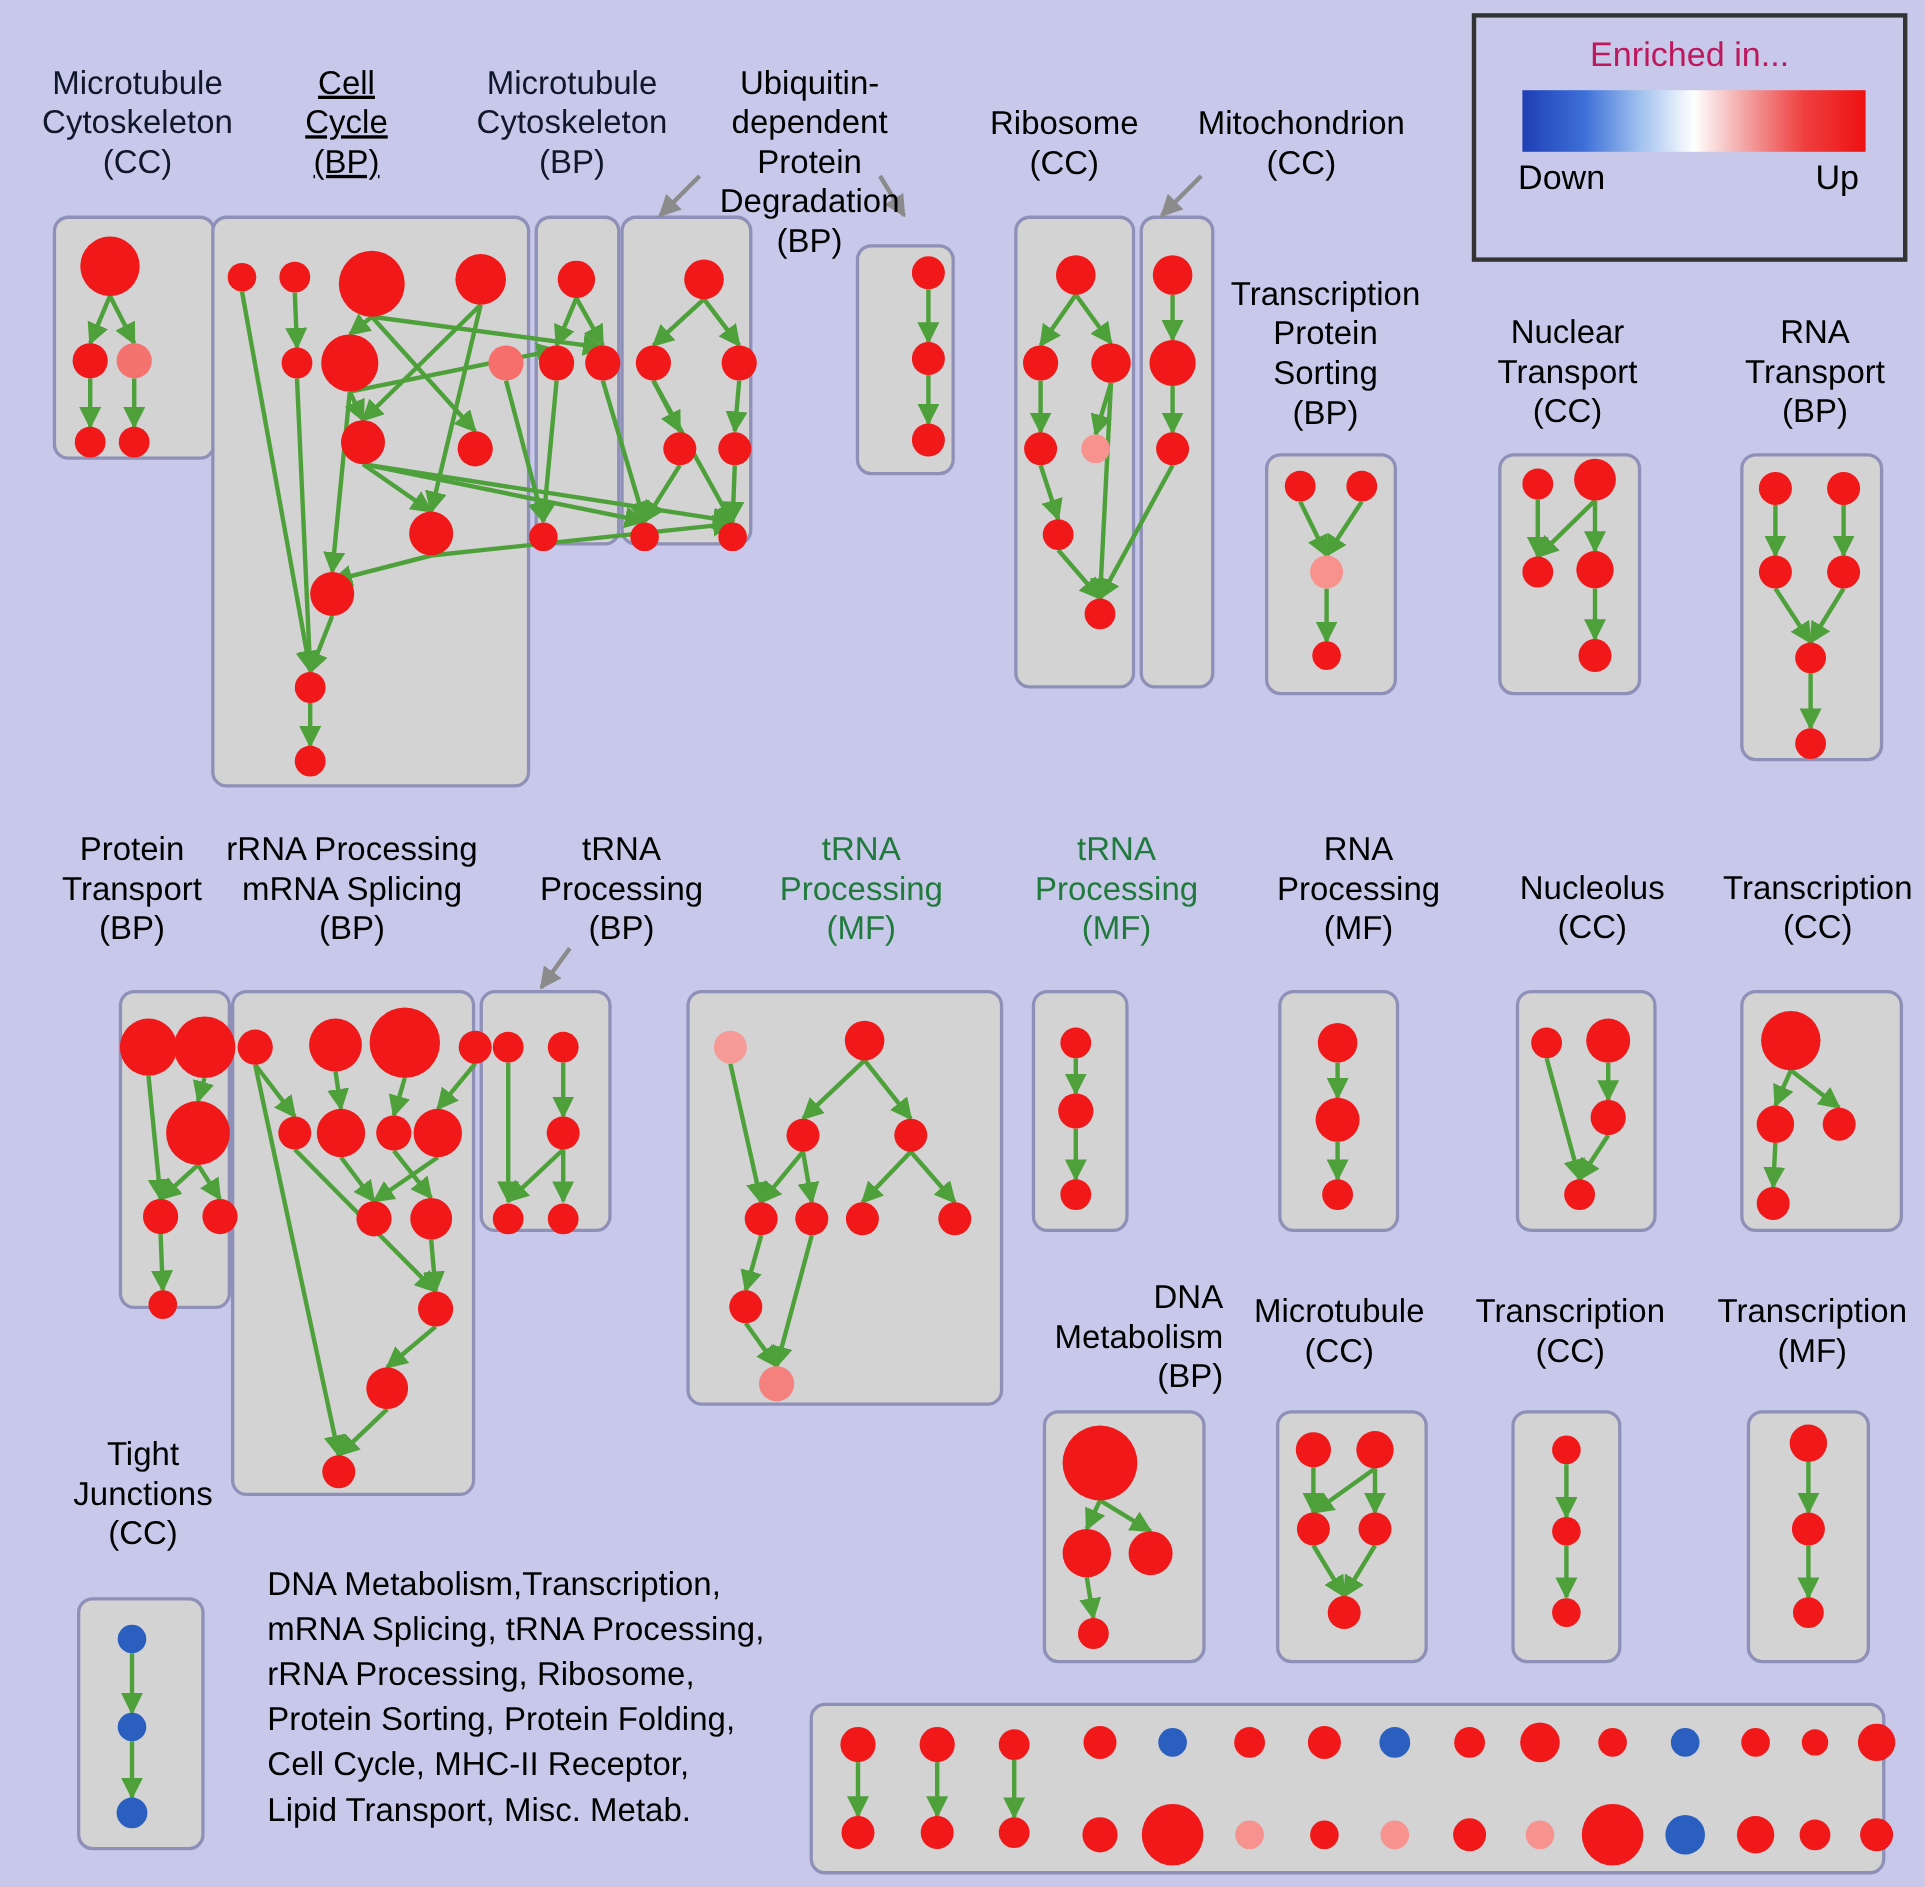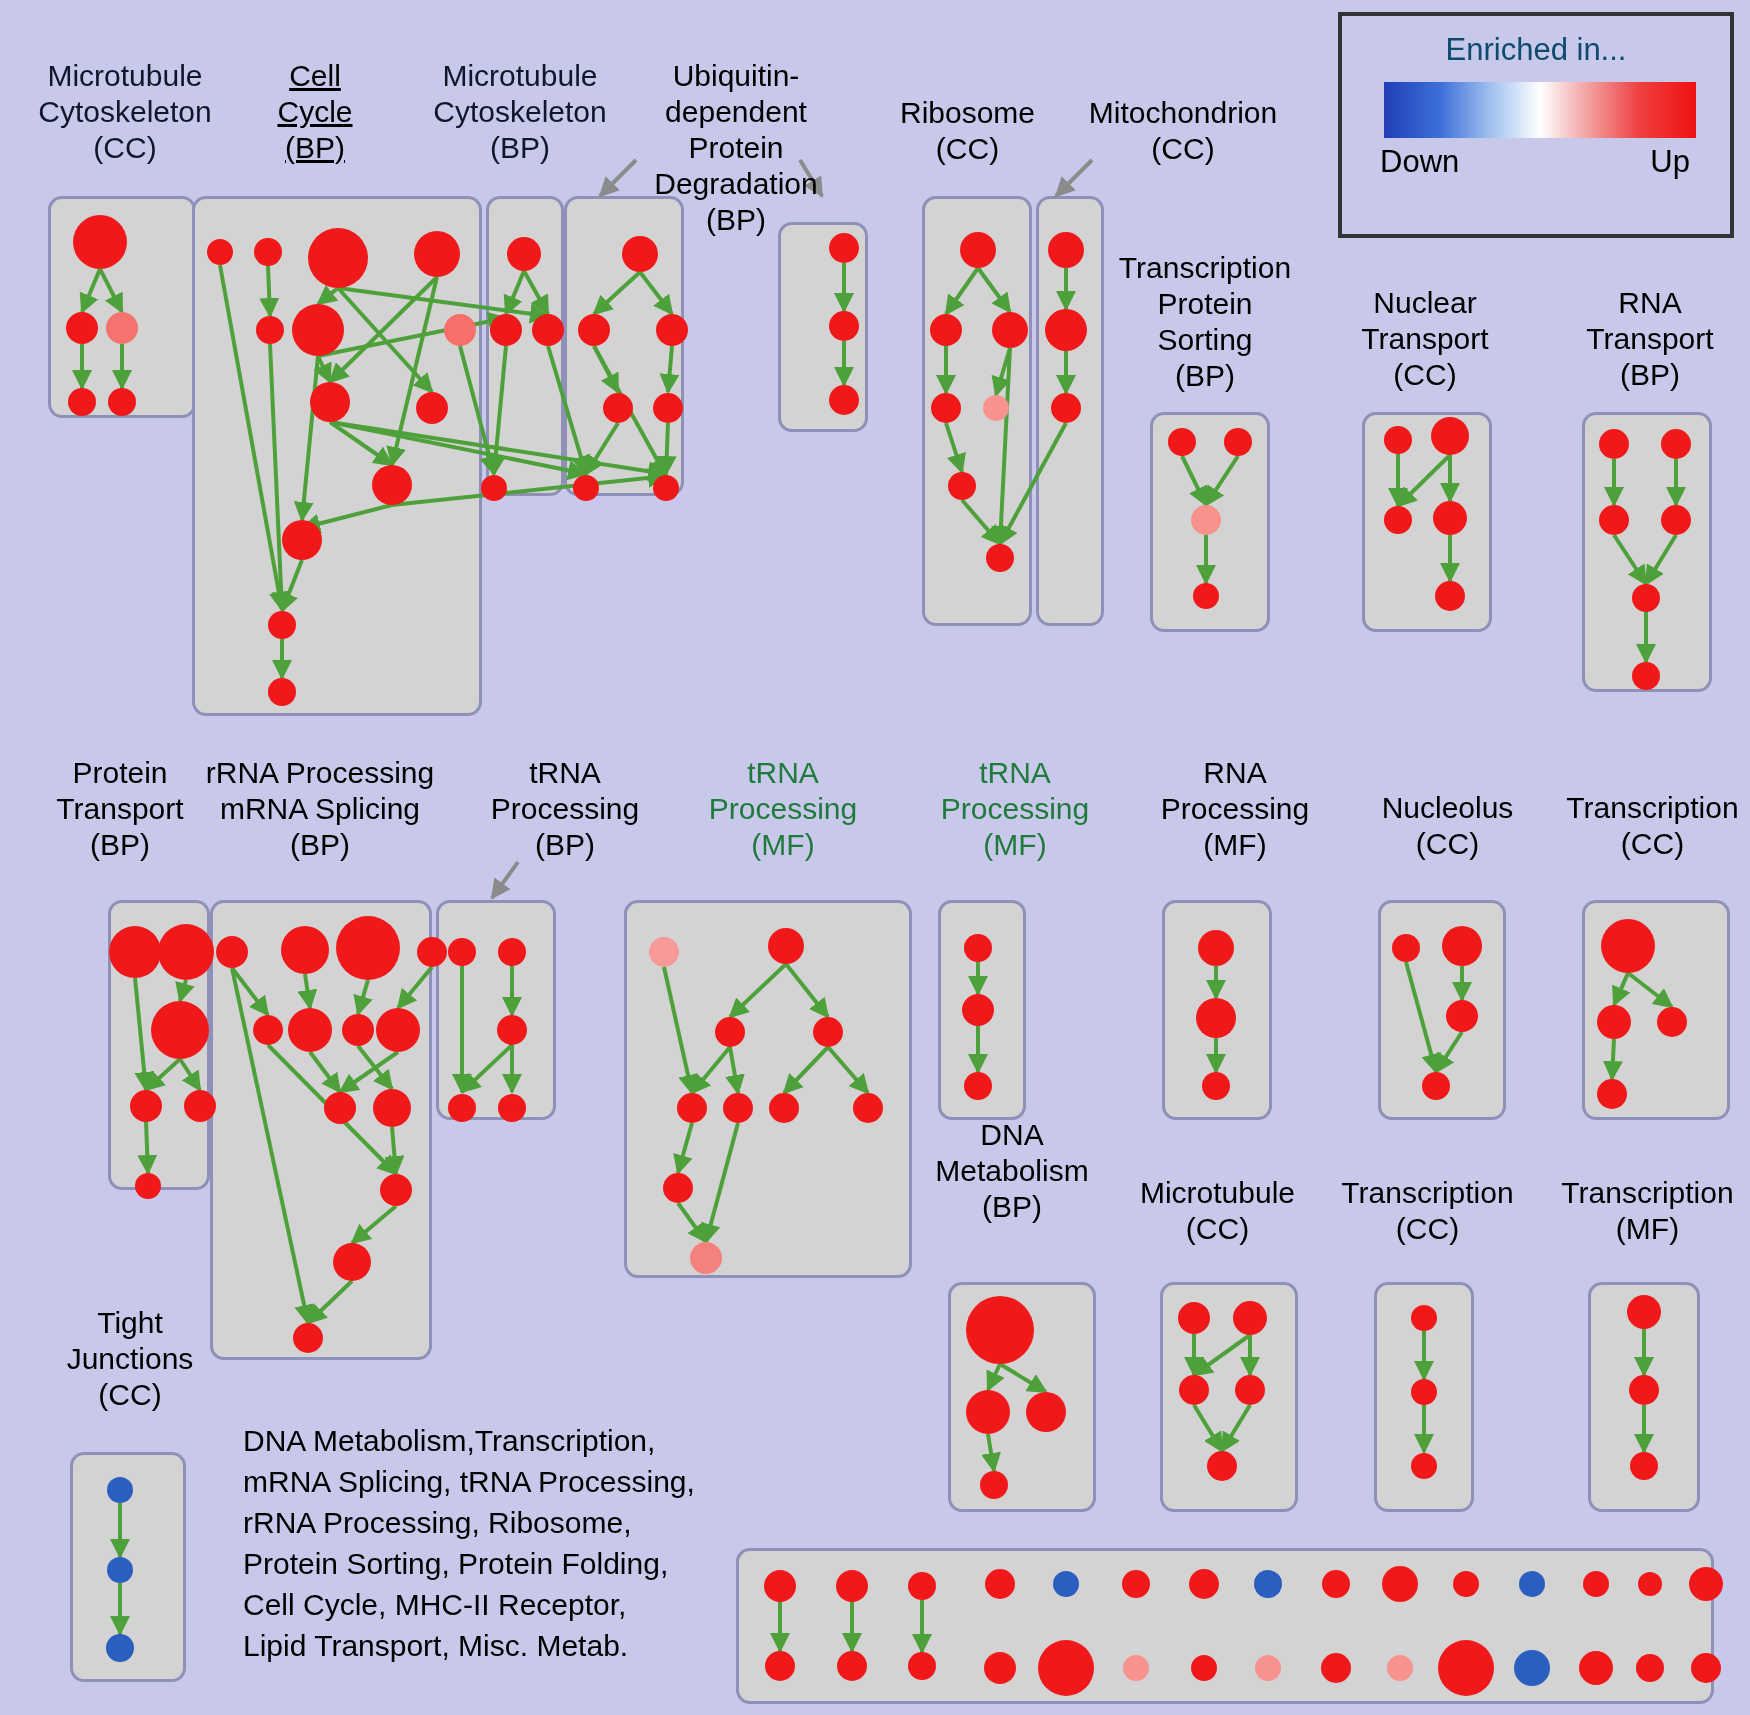--- a/index.html
+++ b/index.html
@@ -46,21 +46,21 @@
   
   .legend{
     position:absolute;
     left:1338px;top:12px;width:396px;height:226px;
     background:#c8c9ea;
     border:4px solid #333;
     box-sizing:border-box;
   }
   .legend-title{
     position:absolute;width:100%;top:16px;text-align:center;
-    font-size:31px;color:#0c4a6e;
+    font-size:31px;color:#be185d;
   }
   .legend-bar{
     position:absolute;left:42px;top:66px;width:312px;height:56px;
     background:linear-gradient(to right,#1f3fb5 0%,#3d6fd8 18%,#9fc0ef 34%,#ffffff 50%,#f3a9a9 64%,#ef3f3f 82%,#ee1111 100%);
   }
   .legend-down{position:absolute;left:38px;top:128px;font-size:31px;}
   .legend-up{position:absolute;right:40px;top:128px;font-size:31px;}
   .legend-sub{
     position:absolute;width:100%;top:168px;text-align:center;
     font-size:27px;line-height:33px;white-space:pre-line;
@@ -434,21 +434,21 @@
       <div class="label green" style="left: 920px; top: 755px; width: 190px;">tRNA
 Processing
 (MF)</div>
       <div class="label" style="left: 1140px; top: 755px; width: 190px;">RNA
 Processing
 (MF)</div>
       <div class="label" style="left: 1355px; top: 790px; width: 185px;">Nucleolus
 (CC)</div>
       <div class="label" style="left: 1555px; top: 790px; width: 195px;">Transcription
 (CC)</div>
-      <div class="label" style="left: 912px; top: 1117px; width: 200px;">DNA
+      <div class="label" style="left: 912px; top: 1162px; width: 200px; text-align: right;">DNA
 Metabolism
 (BP)</div>
       <div class="label" style="left: 1110px; top: 1175px; width: 215px;">Microtubule
 (CC)</div>
       <div class="label" style="left: 1320px; top: 1175px; width: 215px;">Transcription
 (CC)</div>
       <div class="label" style="left: 1540px; top: 1175px; width: 215px;">Transcription
 (MF)</div>
       <div class="label" style="left: 40px; top: 1305px; width: 180px;">Tight
 Junctions

